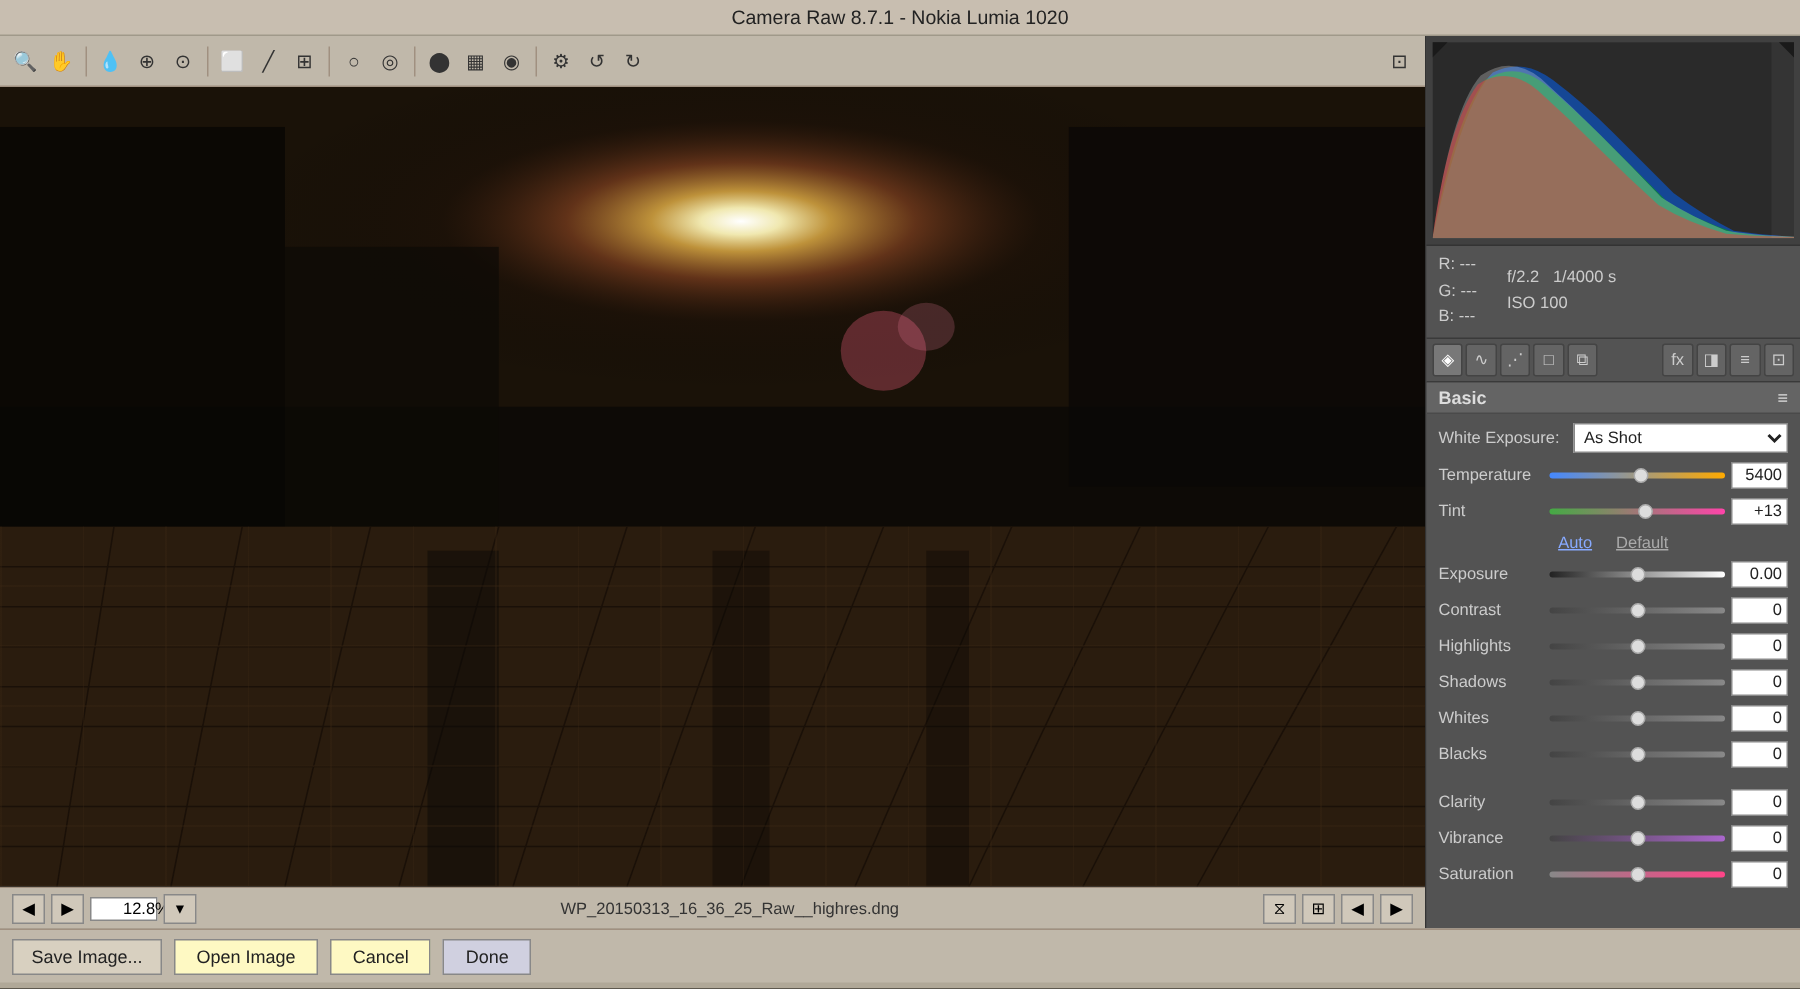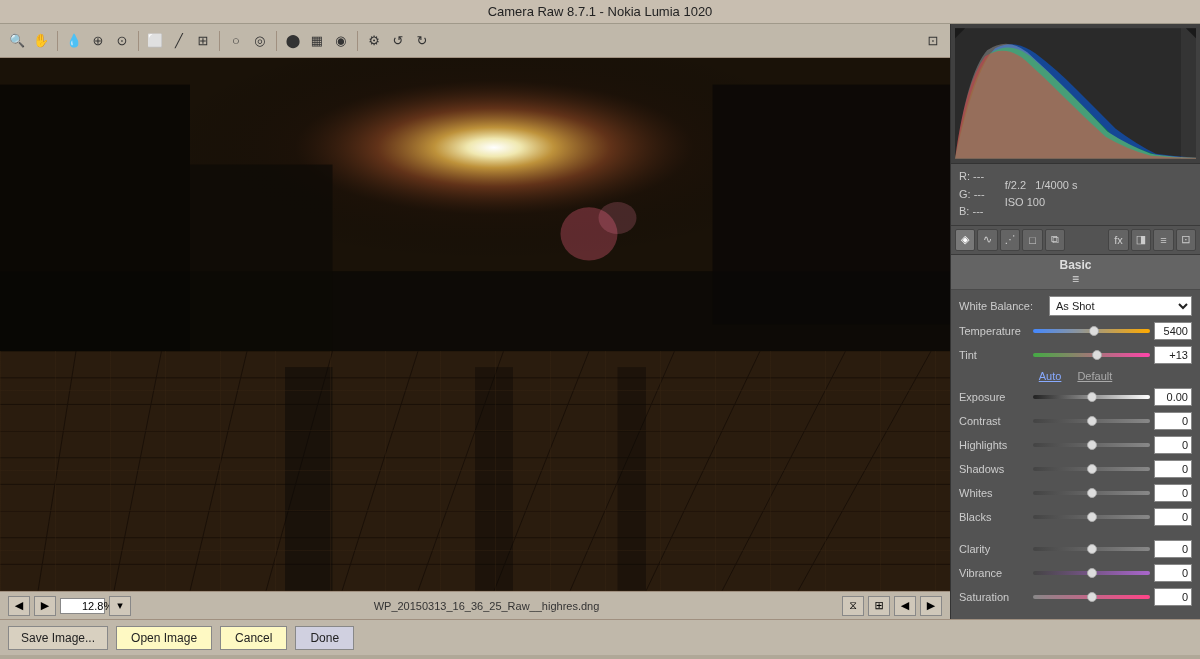--- a/index.html
+++ b/index.html
@@ -235,21 +235,20 @@
       background: #646464;
       color: #ddd;
       padding: 3px 8px;
       font-size: 12px;
       font-weight: bold;
       display: flex;
       align-items: center;
       justify-content: space-between;
       border-bottom: 1px solid #4a4a4a;
       cursor: pointer;
-      flex-direction: column;
     }
     .section-content {
       padding: 6px 8px;
       background: #535353;
     }
 
     .control-row {
       display: flex;
       align-items: center;
       margin-bottom: 6px;
@@ -544,21 +543,21 @@
       <div class="panels-content">
 
         <div class="section-header">
           <span>Basic</span>
           <span>≡</span>
         </div>
 
         <div class="section-content">
 
           <div class="white-balance-row">
-            <span class="wb-label">White Balance:</span>
+            <span class="wb-label">White Exposure:</span>
             <select class="wb-select">
               <option>As Shot</option>
               <option>Auto</option>
               <option>Daylight</option>
               <option>Cloudy</option>
               <option>Shade</option>
               <option>Tungsten</option>
               <option>Fluorescent</option>
               <option>Flash</option>
               <option>Custom</option>

